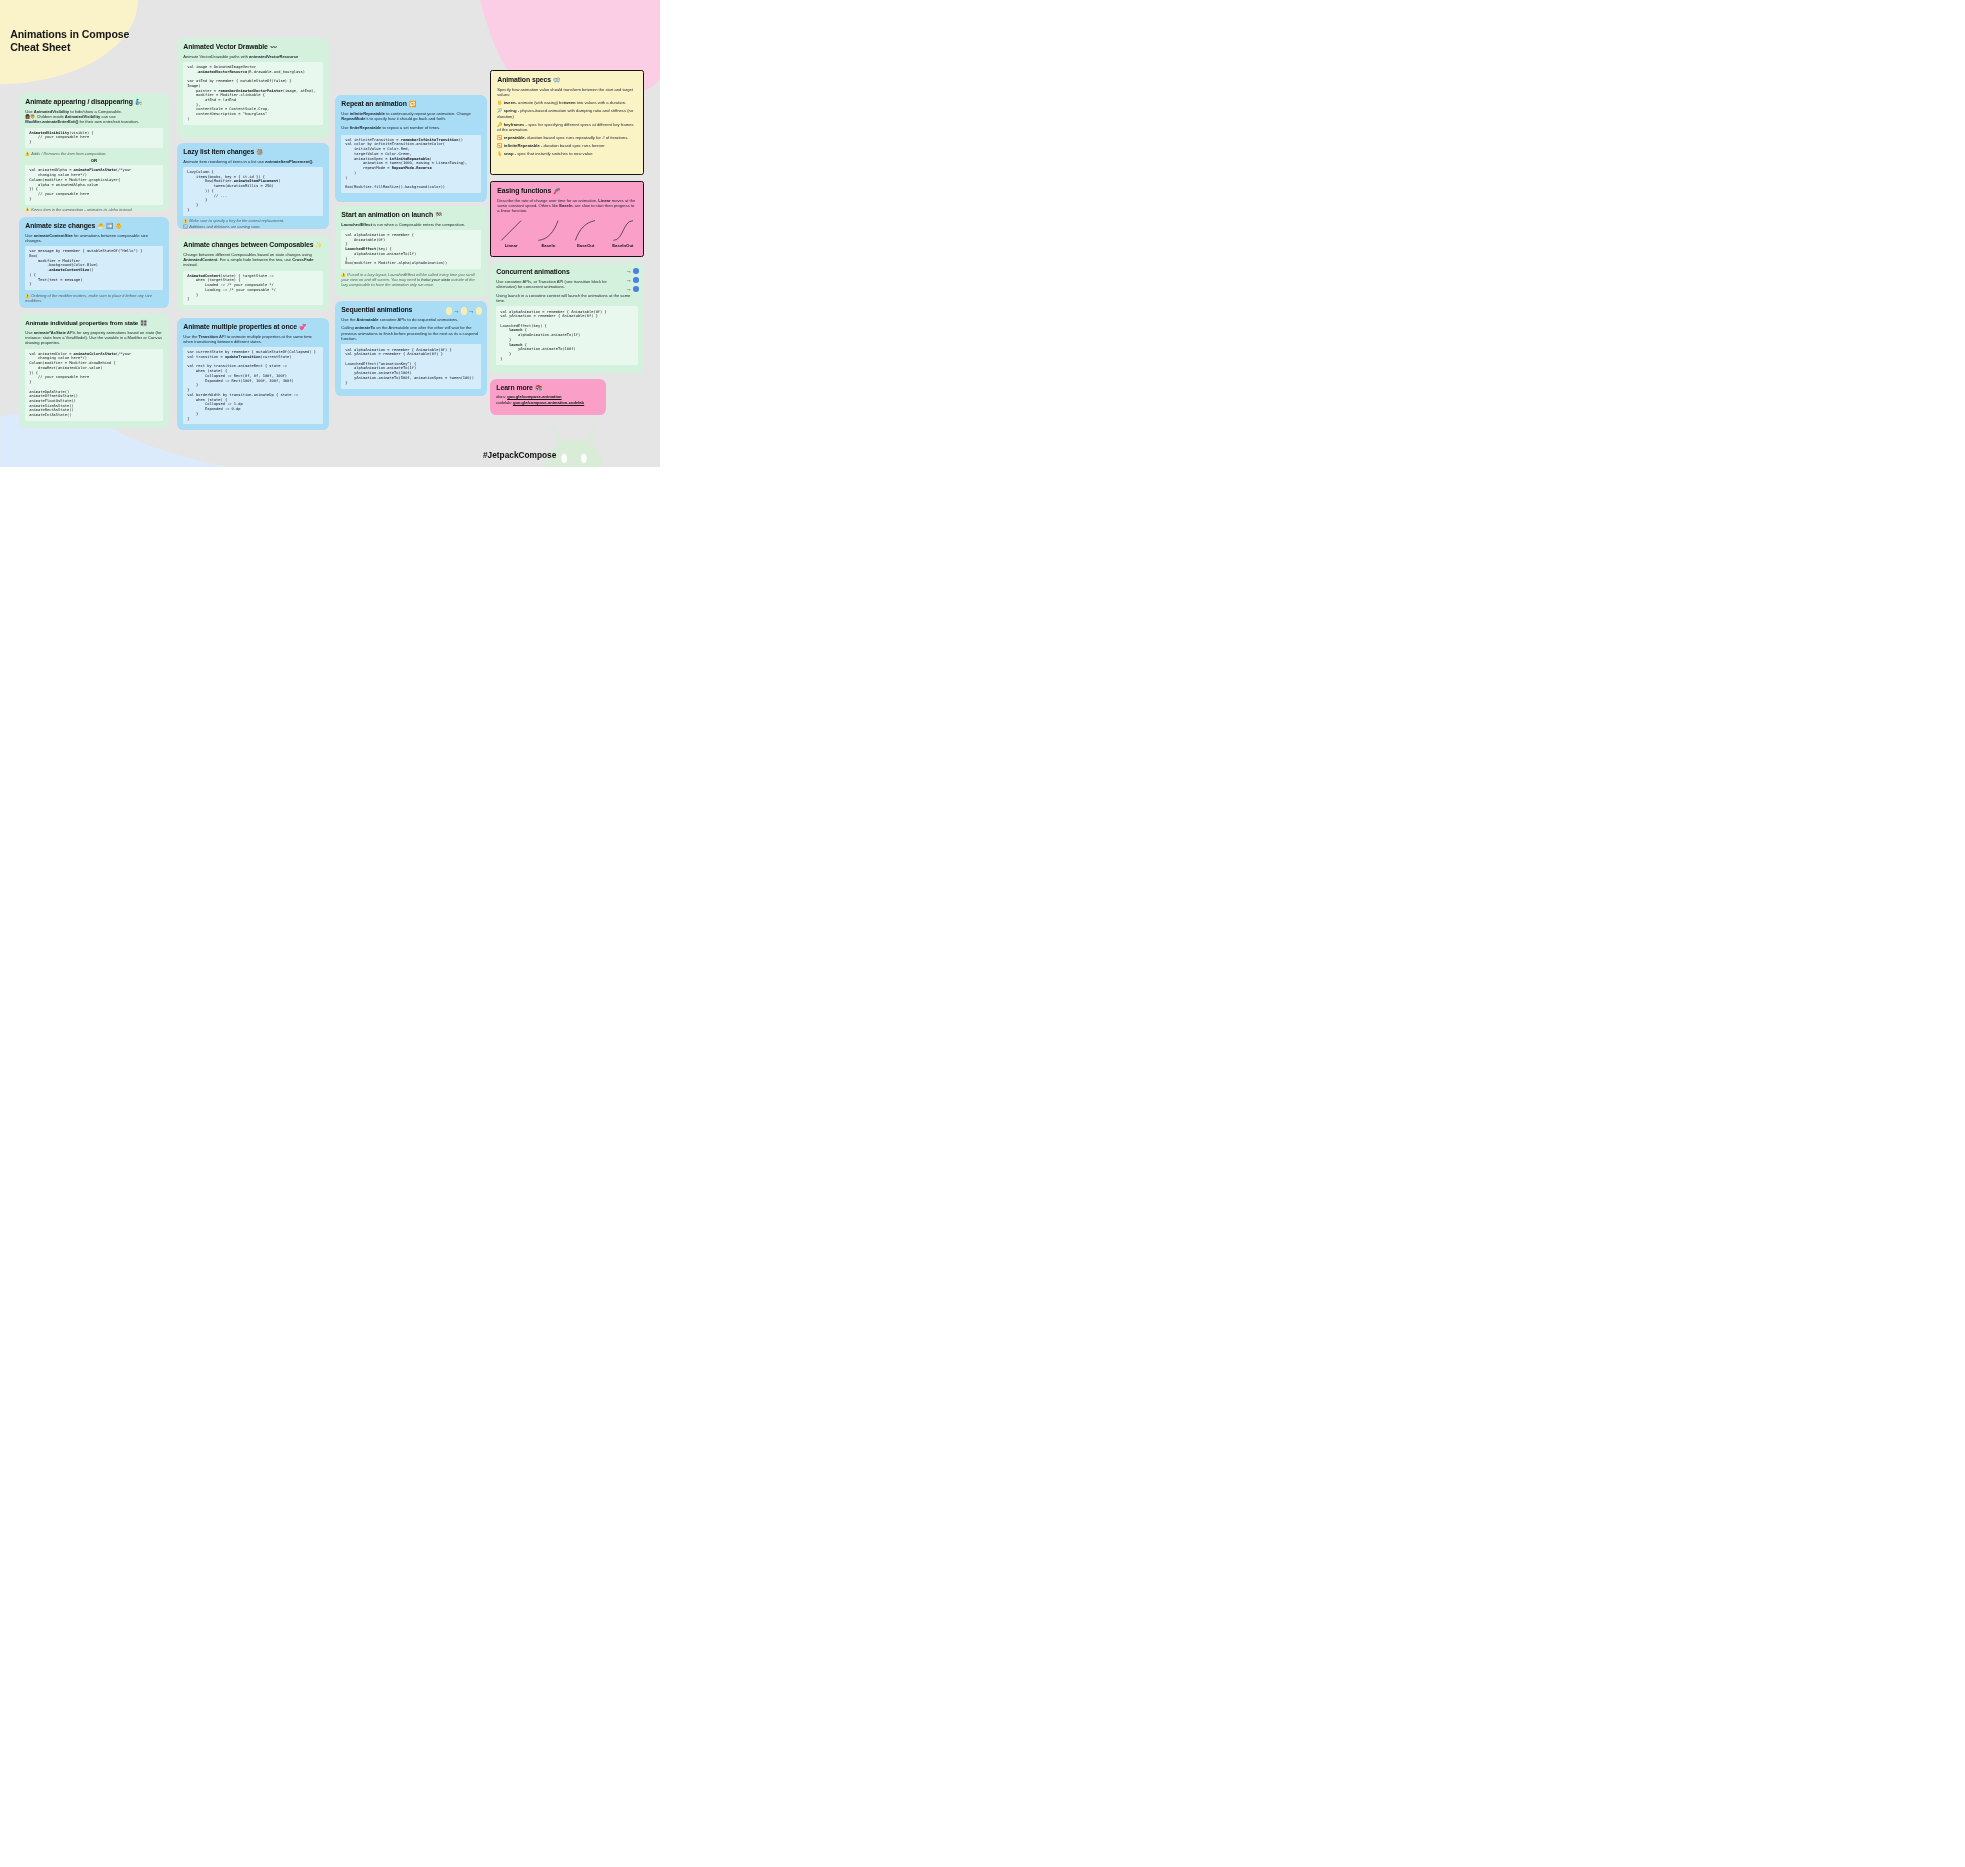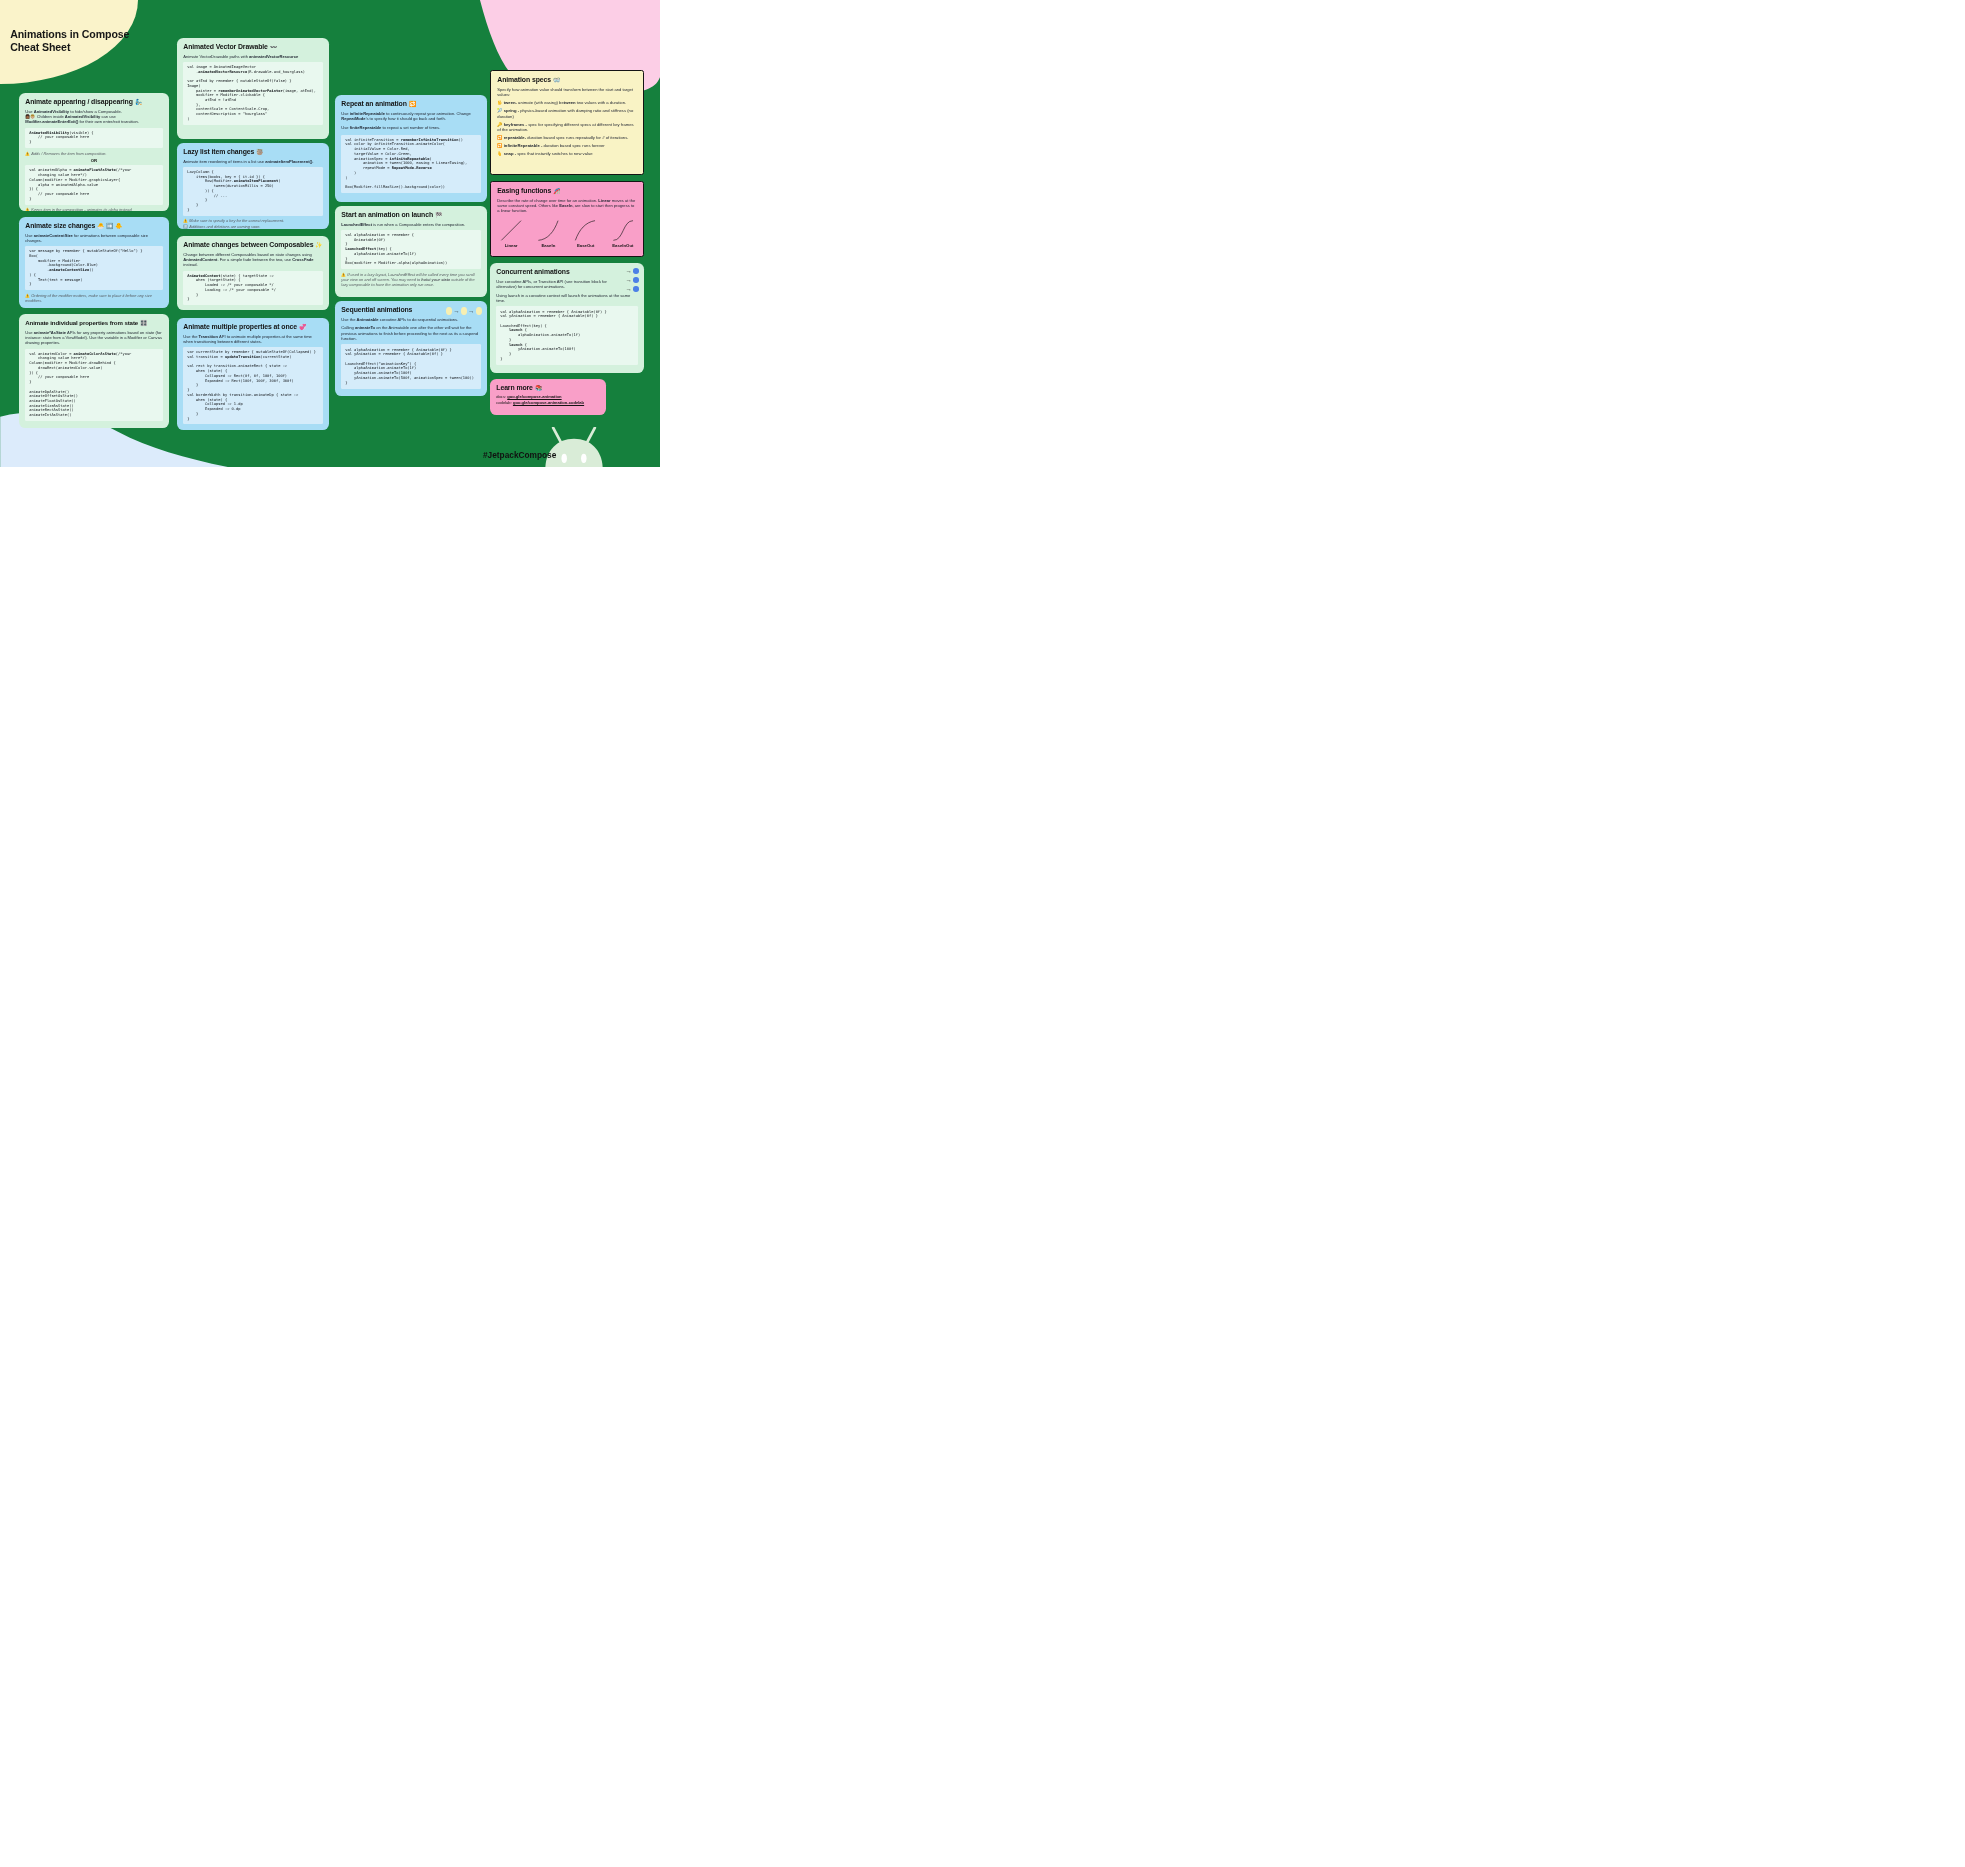--- a/index.html
+++ b/index.html
@@ -1,17 +1,17 @@
 <!DOCTYPE html>
 <html style="font-size:6.3px"><head>
 <meta charset="utf-8">
 <style>
   * { margin:0; padding:0; box-sizing:border-box; }
   html,body { background:#ffffff; }
-  #sheet { position:relative; width:660px; height:467px; background:#15803d; overflow:hidden;
+  #sheet { position:relative; width:660px; height:467px; background:#e5e5e5; overflow:hidden;
            font-family:"Liberation Sans", sans-serif; color:#1f2430; }
 
   
   .blob-yellow { position:absolute; left:0; top:0; width:138px; height:84px;
                  background:#faf3ca; border-radius:0 0 100% 0; }
   .blob-pink, .blob-blue, .android { position:absolute; }
   .blob-pink { left:478px; top:0; }
   .blob-blue { left:0; top:405px; }
   .android { left:538px; top:427px; }
 

